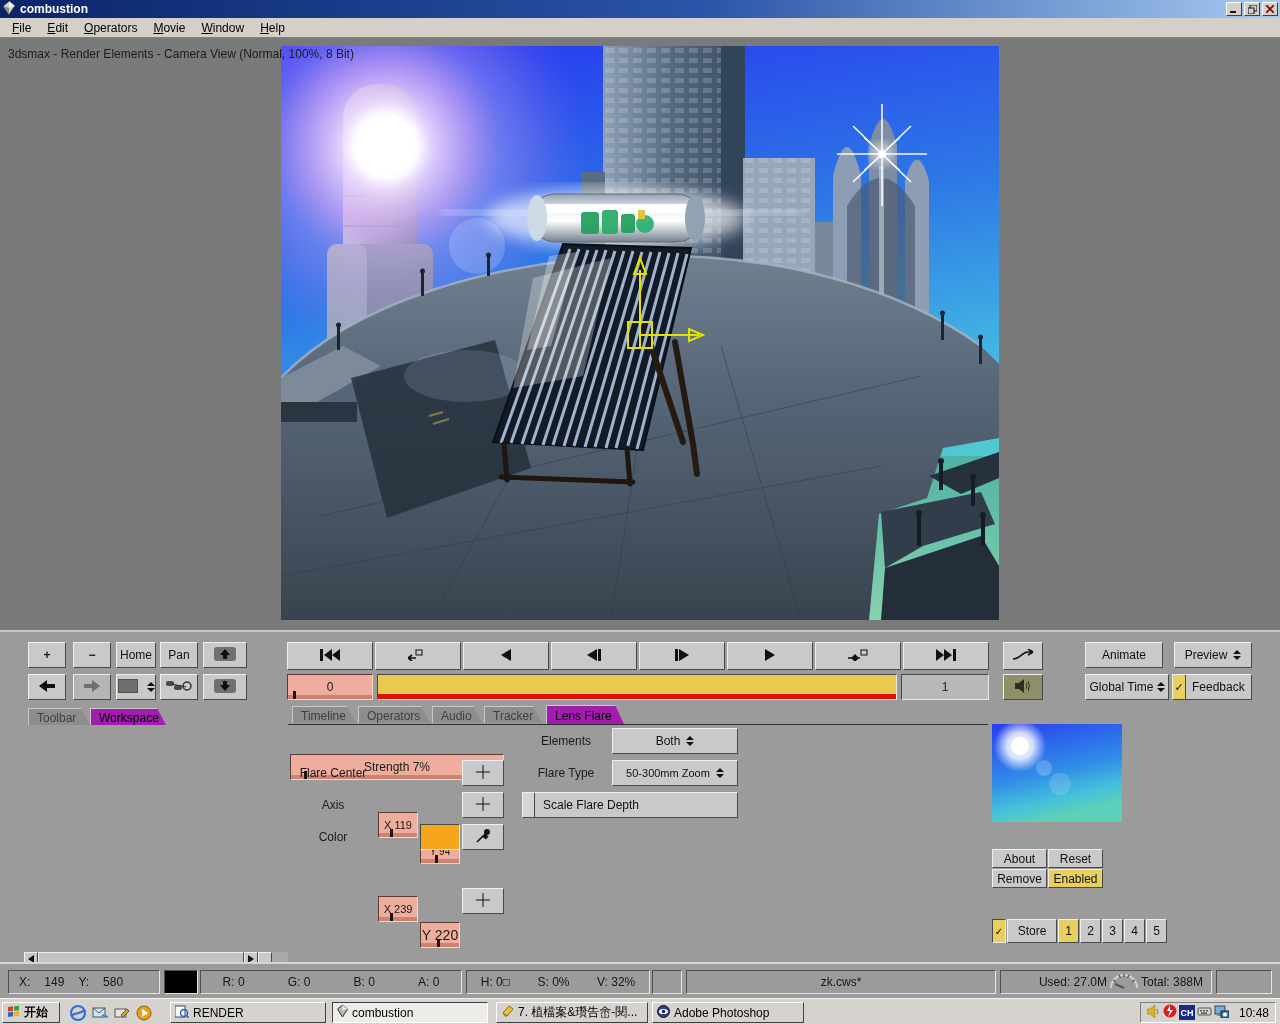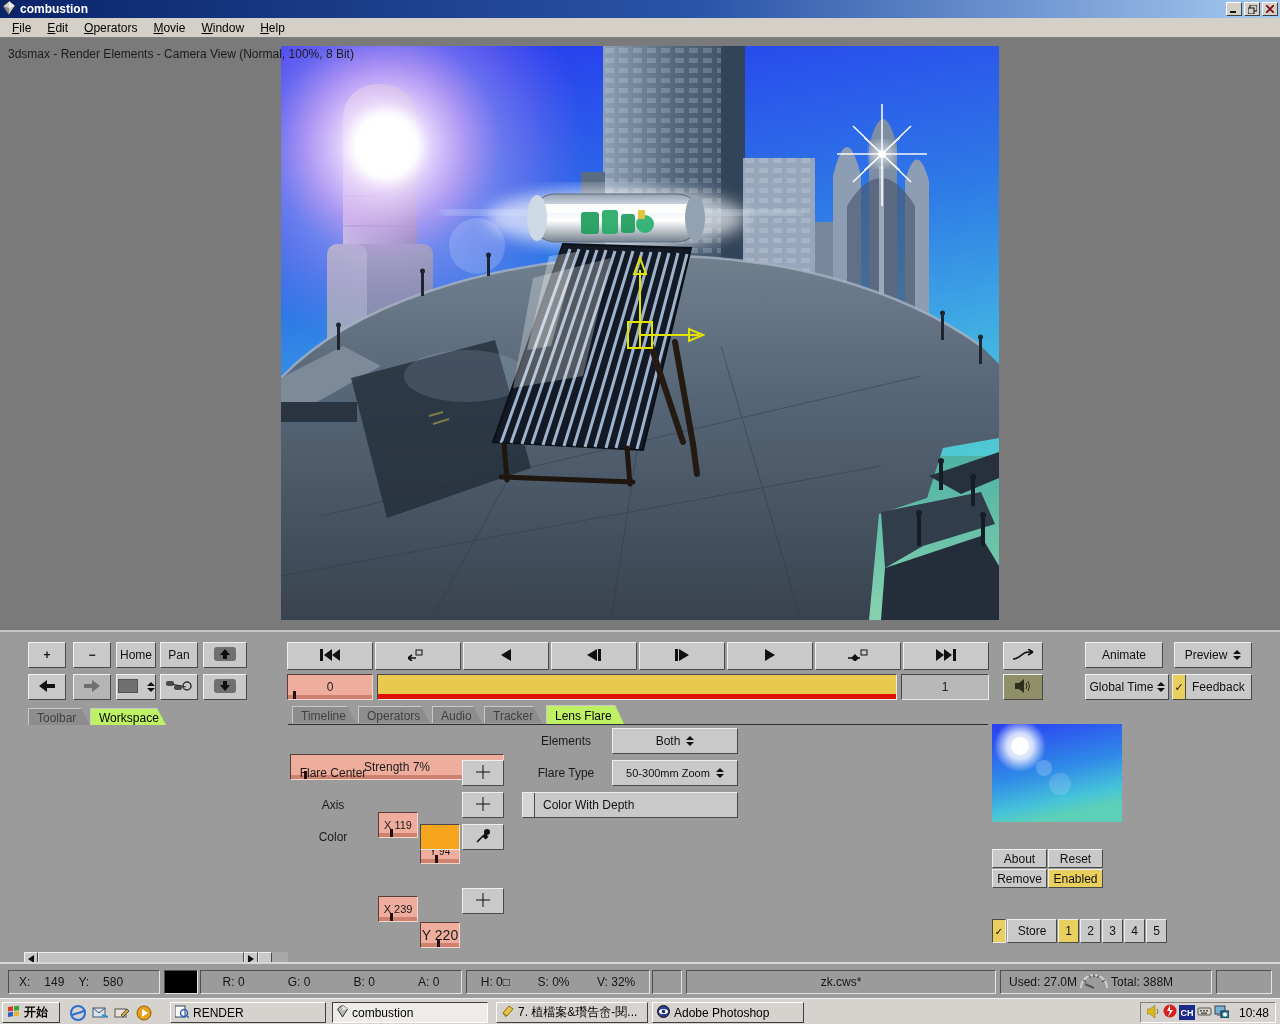--- a/index.html
+++ b/index.html
@@ -40,21 +40,21 @@
   .abs { position:absolute; }
 
   .slider { background:#efae9d; border:1px solid; border-color:#5a3d34 #f4d5cb #f4d5cb #5a3d34;
     position:relative; display:flex; align-items:center; justify-content:center; color:#1a1a1a; }
   .slider::after { content:""; position:absolute; left:0; right:0; bottom:0; height:4px; background:#cf8270; }
   .slider .tick { position:absolute; bottom:0; width:3px; height:8px; background:#201010; z-index:2; }
 
   .tab { height:17px; padding:1px 10px 0 8px; font-size:12px; color:#404040; background:#8d8d8d;
     clip-path:polygon(0 0, calc(100% - 9px) 0, 100% 100%, 0 100%);
     display:flex; align-items:center; border-top:1px solid #c9c9c9; border-left:1px solid #c9c9c9; }
-  .tab.active { background:#bef264; color:#000; }
+  .tab.active { background:#a21caf; color:#000; }
   .scroll-h { position:absolute; height:13px; background:#a8a8a8; }
   .sb-btn { background:#c9c9c9; border:1px solid; border-color:#efefef #494949 #494949 #efefef;
     display:flex; align-items:center; justify-content:center; }
   .sb-thumb { background:#c2c2c2; border:1px solid; border-color:#efefef #494949 #494949 #efefef; }
 
   
   .statusbar { position:absolute; left:0; top:962px; width:1280px; height:36px; background:#9b9b9b;
     border-top:2px solid #d6d6d6; }
   .seg { position:absolute; top:6px; height:24px; border:1px solid; border-color:#4f4f4f #e4e4e4 #e4e4e4 #4f4f4f;
     display:flex; align-items:center; color:#151515; font-size:12px; }
@@ -557,21 +557,21 @@
     <div class="abs" style="left:522px;top:128px;width:88px;height:26px;display:flex;align-items:center;justify-content:center;color:#1a1a1a;">Flare Type</div>
     <div class="abs raised btn" style="left:612px;top:128px;width:126px;height:26px;font-size:11px;">
       <span>50-300mm Zoom</span>
       <span class="spin">
           <i class="up"></i>
           <i class="dn"></i>
         </span>
     </div>
     <div class="abs raised btn" style="left:522px;top:160px;width:216px;height:26px;justify-content:flex-start;padding:0;">
       <span style="width:12px;height:100%;border-right:1px solid #494949;background:#d5d5d5;"></span>
-      <span style="margin-left:8px;">Color With Depth</span>
+      <span style="margin-left:8px;">Scale Flare Depth</span>
     </div>
 
     <div class="abs" style="left:992px;top:92px;width:130px;height:98px;">
       <svg width="130" height="98" viewBox="0 0 130 98">
         <defs>
           <linearGradient id="psky" x1="0" y1="0" x2="0.3" y2="1">
             <stop offset="0" stop-color="#2b3df2"></stop>
               <stop offset="0.55" stop-color="#2f8ae8"></stop>
             <stop offset="0.85" stop-color="#46c2da"></stop>
               <stop offset="1" stop-color="#5cd0b8"></stop>
@@ -620,21 +620,21 @@
     </div>
     <div class="seg" style="left:466px;width:184px;justify-content:space-around;">
       <span>H: 0□</span>
         <span>S: 0%</span>
         <span>V: 32%</span>
     </div>
     <div class="seg" style="left:652px;width:30px;"></div>
     <div class="seg" style="left:686px;width:310px;justify-content:center;">
       <span>zk.cws*</span>
     </div>
-    <div class="seg" style="left:1000px;width:212px;justify-content:flex-start;padding:0 8px;">
+    <div class="seg" style="left:1000px;width:212px;justify-content:flex-end;padding:0 8px;">
       <span>Used: 27.0M</span>
       <span><svg width="34" height="18" viewBox="0 0 34 18">
             <path d="M4,16 A13,13 0 0 1 30,16" fill="none" stroke="#cfcfcf" stroke-width="2"></path>
             <g stroke="#333">
               <line x1="6" y1="8" x2="9" y2="10"></line>
               <line x1="12" y1="3" x2="13.5" y2="6"></line>
               <line x1="17" y1="2" x2="17" y2="5"></line>
               <line x1="22" y1="3" x2="20.5" y2="6"></line>
               <line x1="28" y1="8" x2="25" y2="10"></line>
             </g>

